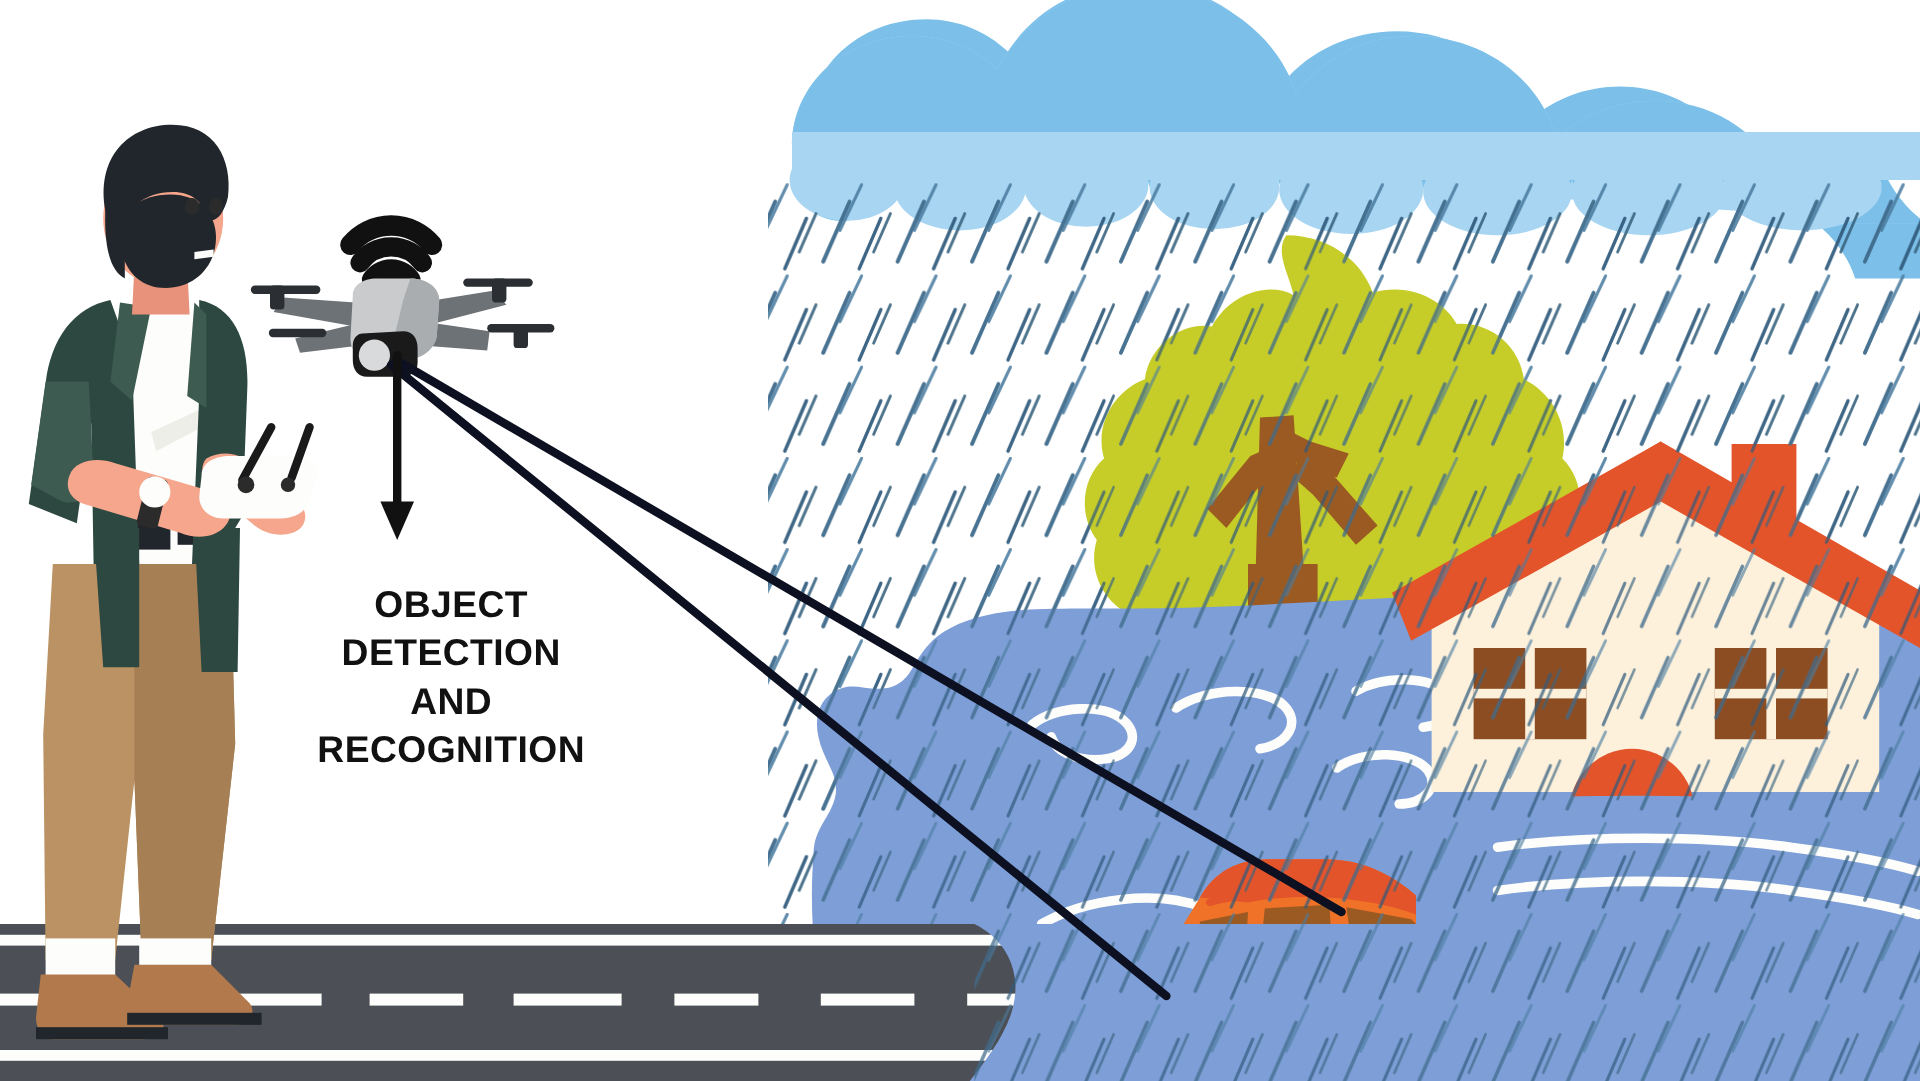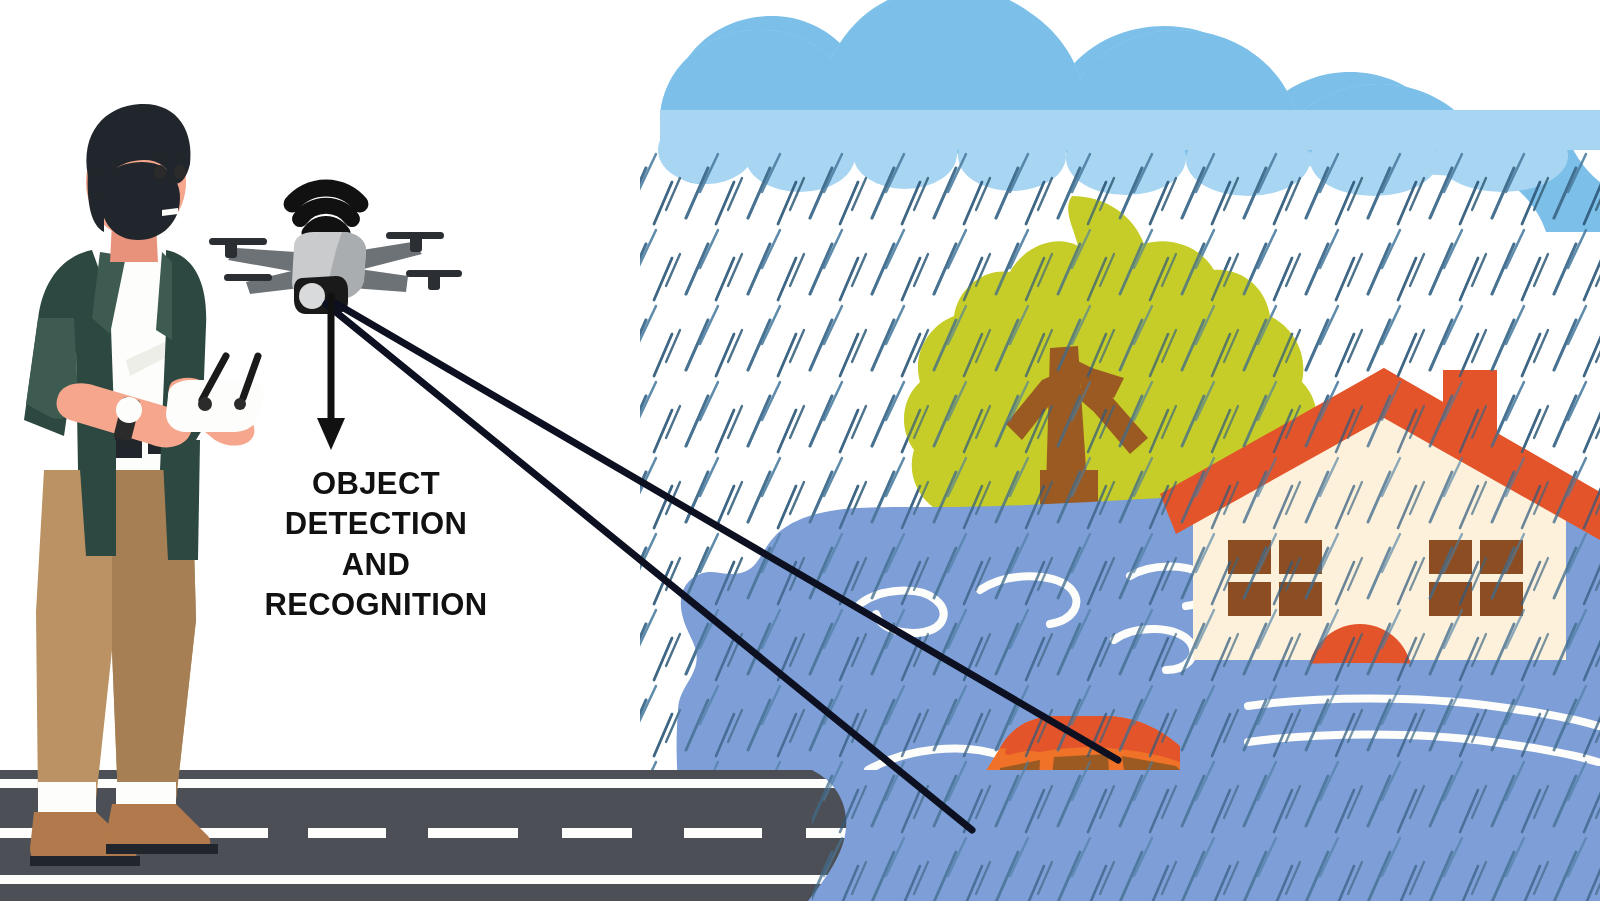--- a/index.html
+++ b/index.html
@@ -1,21 +1,21 @@
 <!DOCTYPE html>
 <html><head>
 <meta charset="utf-8">
 <style>
   html,body{margin:0;padding:0;background:#ffffff;}
   body{width:1600px;height:901px;overflow:hidden;font-family:"Liberation Sans",sans-serif;}
   #stage{position:relative;width:1600px;height:901px;background:#ffffff;overflow:hidden;}
   #scene{position:absolute;left:0;top:0;width:1600px;height:901px;}
   #caption{
     position:absolute;
-    left:232px; top:464px;
+    left:232px; top:484px;
     width:288px;
     text-align:center;
     font-family:"Liberation Sans",sans-serif;
     font-weight:bold;
     font-size:31px;
     line-height:1.30;
     letter-spacing:0.4px;
     color:#111111;
     white-space:pre-line;
     user-select:none;

